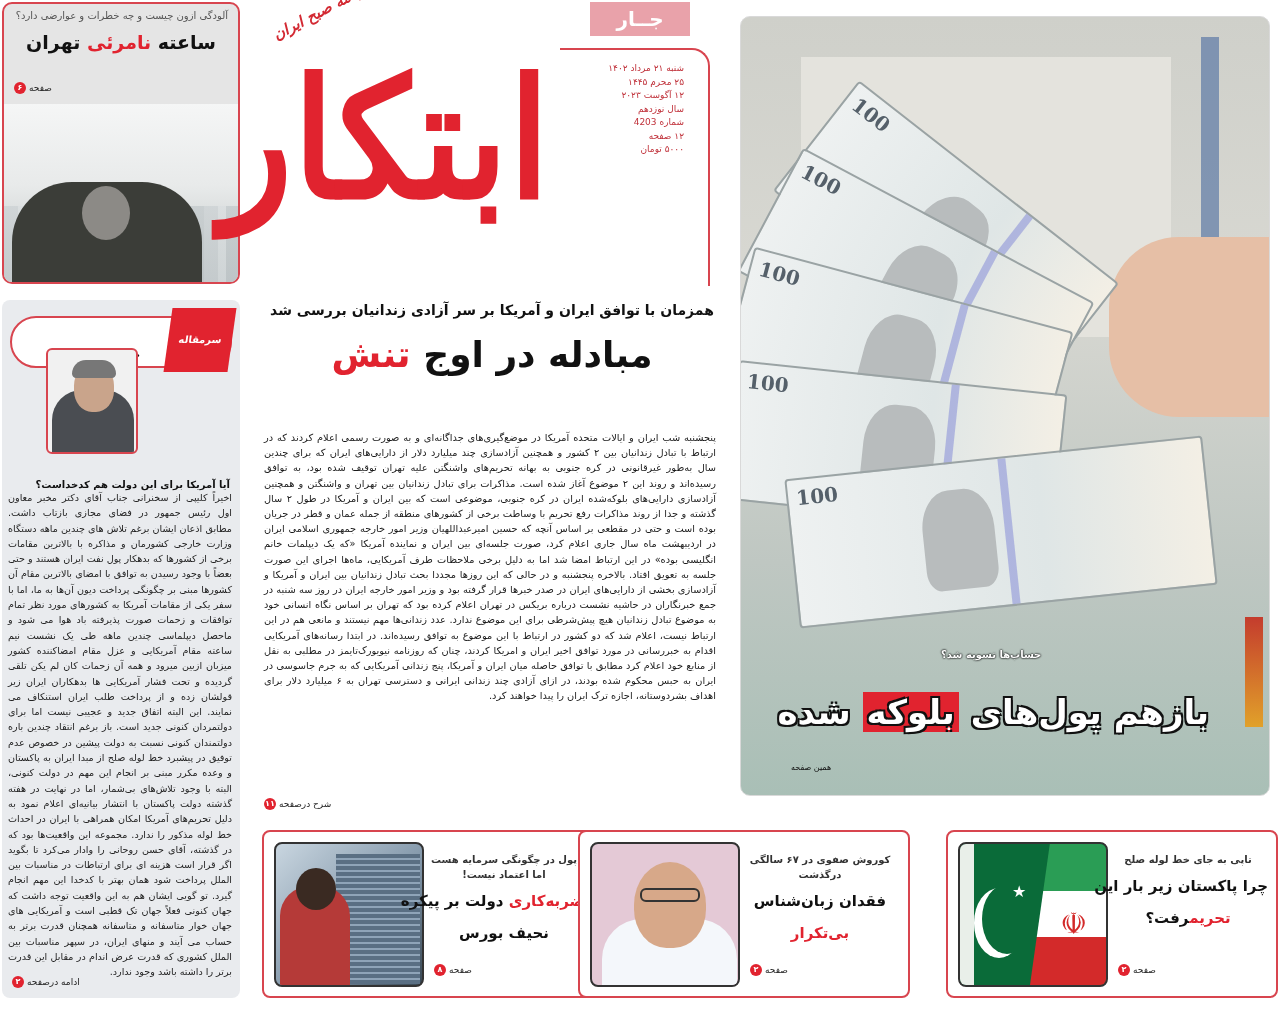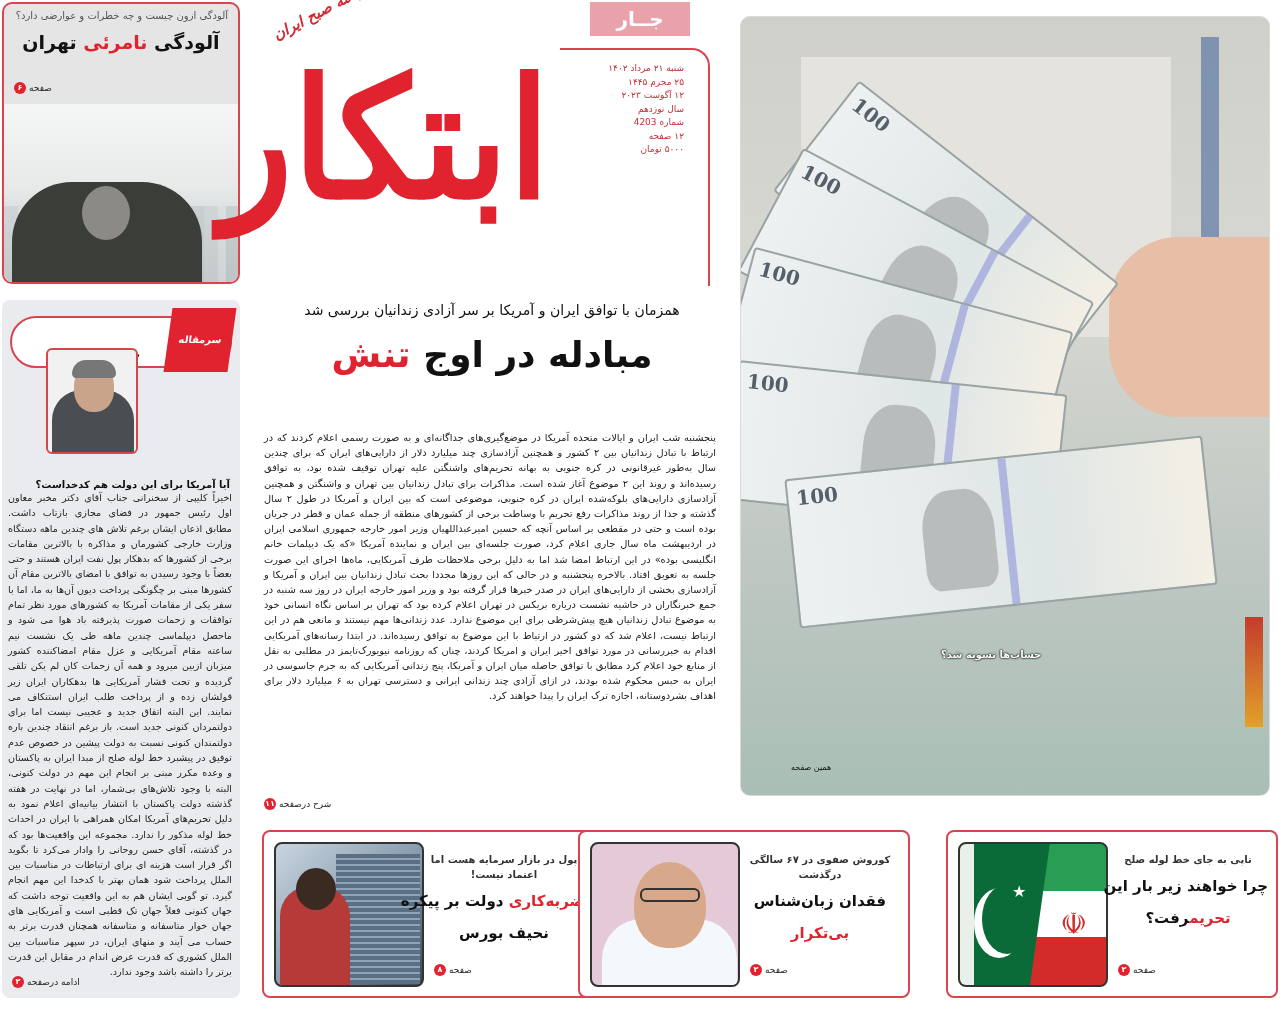--- a/index.html
+++ b/index.html
@@ -94,21 +94,21 @@
     position: absolute; left: 590px; top: 2px; width: 100px; height: 34px;
     background: #e9a2aa; color: #fff; font-size: 20px; font-weight: bold; text-align: center; line-height: 34px;
   }
   .date-box {
     position: absolute; left: 560px; top: 48px; width: 150px; height: 238px;
     border: 2px solid #d8454f; border-left: none; border-bottom: none; border-radius: 0 18px 0 0;
   }
   .date-box .lines { position: absolute; right: 24px; top: 12px; font-size: 9px; line-height: 13.5px; color: #c0313a; text-align: right; }
 
   
-  .main-kicker { left: 262px; top: 302px; width: 460px; text-align: center; font-size: 14px; font-weight: normal; }
+  .main-kicker { left: 262px; top: 302px; width: 460px; text-align: center; font-size: 14px; font-weight: bold; }
   .main-title { left: 262px; top: 334px; width: 460px; text-align: center; font-size: 36px; font-weight: bold; letter-spacing: -1px; white-space: nowrap; }
   .main-body {
     left: 264px; top: 430px; width: 452px; font-size: 9.8px; line-height: 15.2px; text-align: justify; color: #1a1a1a; font-weight: normal;
   }
   .main-cont { left: 264px; top: 798px; }
 
   
   .hero {
     left: 740px; top: 16px; width: 530px; height: 780px;
     border-radius: 10px; overflow: hidden;
@@ -169,21 +169,21 @@
   .pic-flags .crescent { position: absolute; left: 22px; top: 40px; width: 50px; height: 70px; border-radius: 50%; box-shadow: -8px 4px 0 0 #fff; }
   .pic-flags .star { position: absolute; left: 52px; top: 38px; color: #fff; font-size: 16px; }
   .pic-flags .emblem { position: absolute; left: 100px; top: 62px; color: #d32a2a; font-size: 30px; font-weight: bold; }
 </style>
 </head>
 <body>
 
 <div class="abs box-pollution">
   <div class="kicker">آلودگی ازون چیست و چه خطرات و عوارضی دارد؟</div>
   <div class="title">
-    <span>آلودگی</span>
+    <span>ساعته</span>
     <span class="red">نامرئی</span>
     <span>تهران</span>
   </div>
   <div class="page-ref">
     <span>صفحه</span>
     <span class="page-dot">۶</span>
   </div>
   <div class="photo-pollution">
     <div class="buildings"></div>
     <div class="person"></div>
@@ -261,31 +261,36 @@
       <div class="portrait"></div>
       <div class="stripe"></div>
   </div>
   <div class="bill" style="left:50px; top:440px; width:420px; height:150px; transform:rotate(-6deg);">
     <span class="num">100</span>
       <div class="portrait"></div>
       <div class="stripe"></div>
   </div>
   <div class="flag-edge"></div>
   <div class="hero-kicker">حساب‌ها تسویه شد؟</div>
+  <div class="hero-title">
+    <span>بازهم پول‌های</span>
+    <span class="hl">بلوکه</span>
+    <span>شده</span>
+  </div>
   <div class="hero-page">همین صفحه</div>
 </div>
 
 <div class="abs teaser t1">
   <div class="pic pic-bourse">
     <div class="screen"></div>
     <div class="boy"></div>
     <div class="bhead"></div>
   </div>
   <div class="text">
-    <div class="kick">پول در بازار سرمایه هست اما اعتماد نیست!</div>
+    <div class="kick">پول در چگونگی سرمایه هست اما اعتماد نیست!</div>
     <div class="head">
       <span class="red">ضربه‌کاری</span>
       <span>دولت بر پیکره</span>
     </div>
     <div class="head">نحیف بورس</div>
   </div>
   <div class="page-ref">
     <span>صفحه</span>
     <span class="page-dot">۸</span>
   </div>
@@ -311,21 +316,21 @@
 <div class="abs teaser t3">
   <div class="pic pic-flags">
     <div class="pk-white"></div>
     <div class="crescent"></div>
     <div class="star">★</div>
     <div class="iran"></div>
     <div class="emblem">☫</div>
   </div>
   <div class="text">
     <div class="kick">تاپی به جای خط لوله صلح</div>
-    <div class="head">چرا خواهند زیر بار این</div>
+    <div class="head">چرا پاکستان زیر بار این</div>
     <div class="head">
       <span class="red">تحریم</span><span>رفت؟</span>
     </div>
   </div>
   <div class="page-ref">
     <span>صفحه</span>
     <span class="page-dot">۲</span>
   </div>
 </div>
 

